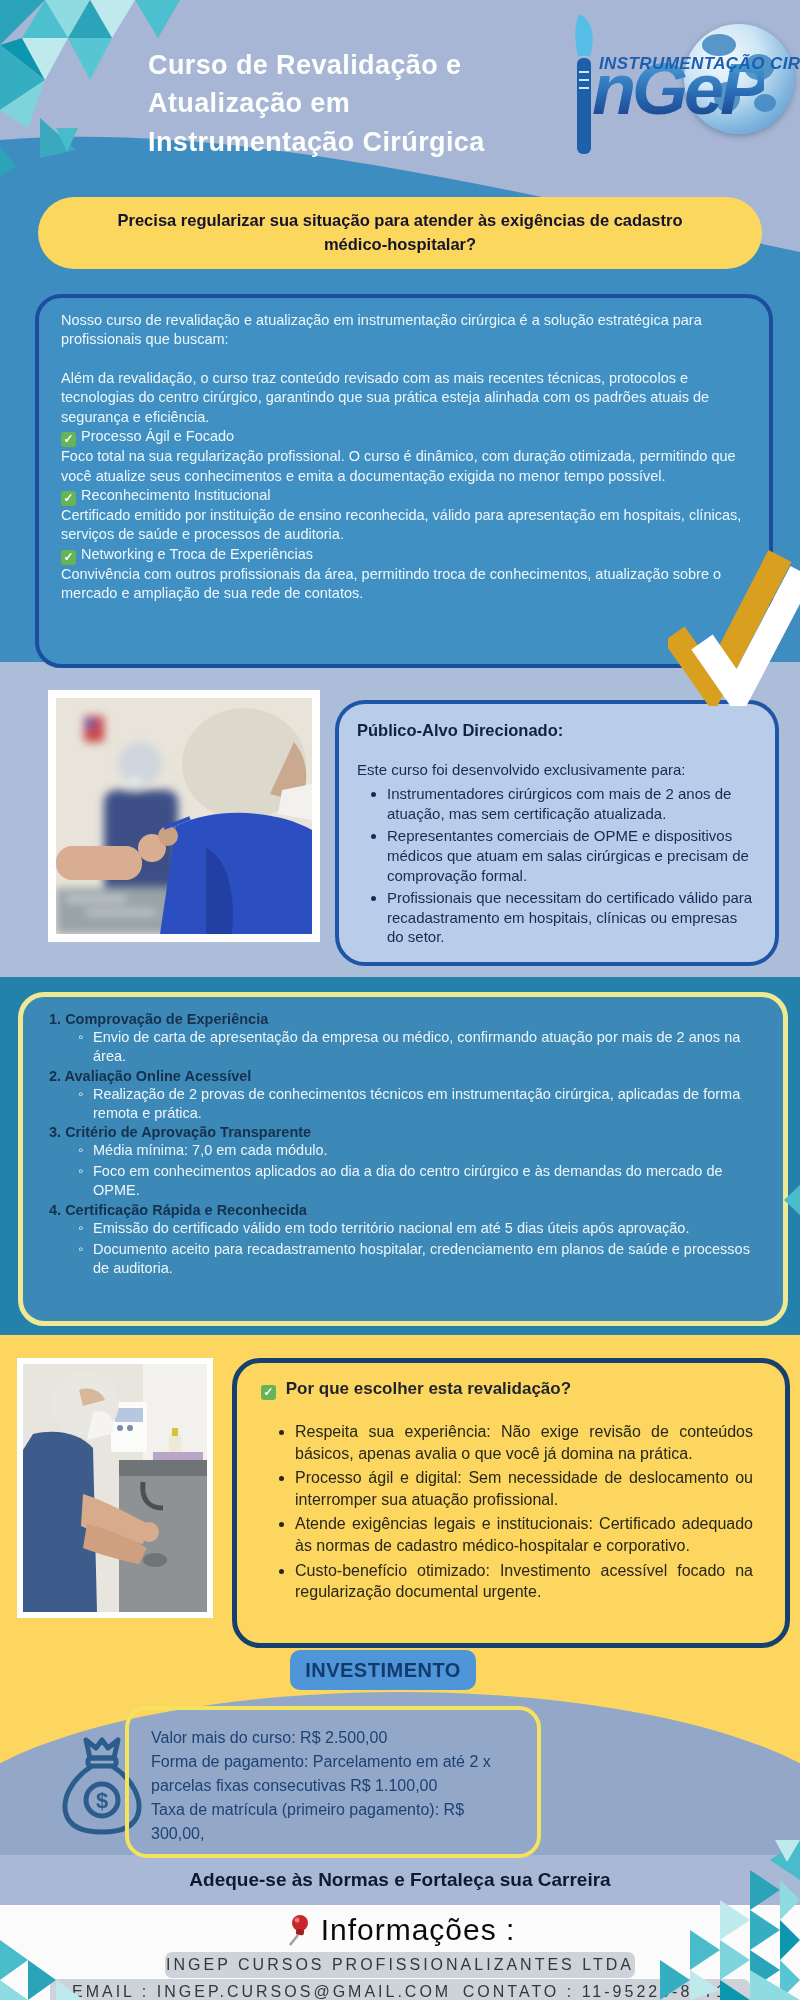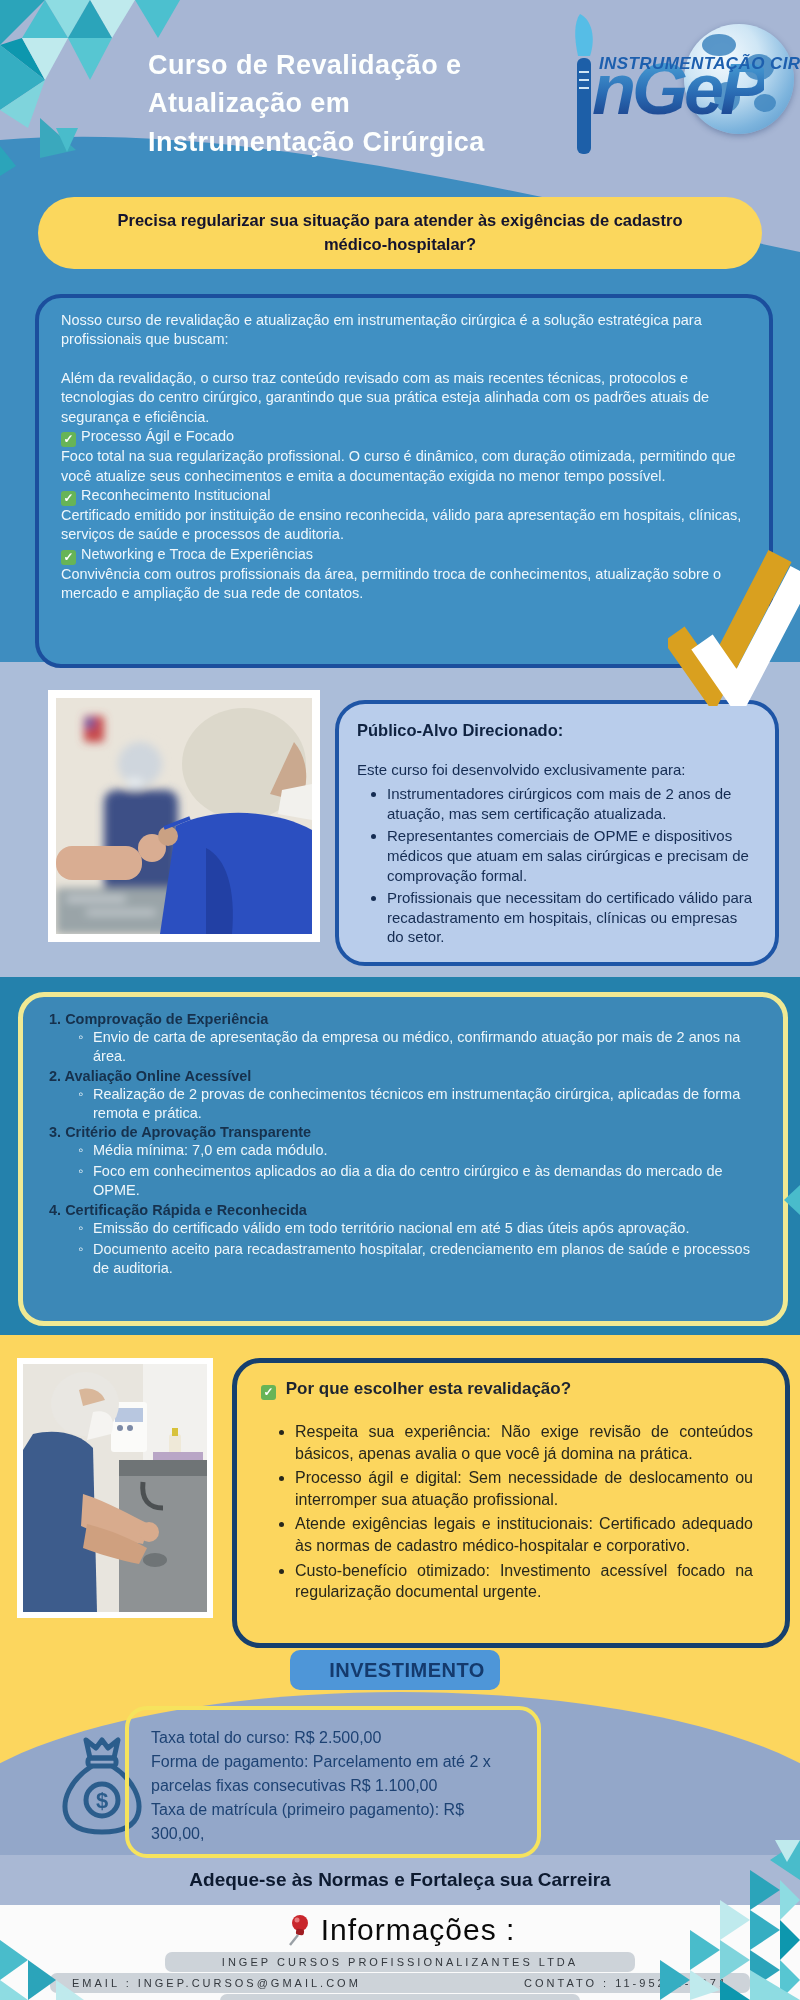--- a/index.html
+++ b/index.html
@@ -79,33 +79,33 @@
   .why-box{left:232px;top:1358px;width:500px;height:250px;border-radius:28px;
       border:5px solid #16406e;background:#fcd65e;padding:15px 24px;z-index:4;
       color:#27271c;font-size:16px;line-height:1.35;}
   .why-box h3{margin:0 0 20px 0;font-size:17px;color:#1d2430;}
   .why-box ul{margin:8px;padding-left:26px;text-align:justify;}
   .why-box li{margin-bottom:3px;}
 
   
   .invest-pill{left:290px;top:1650px;width:186px;height:40px;border-radius:10px;background:#4e96d8;
       display:flex;align-items:center;justify-content:center;font-size:20px;font-weight:bold;
-      color:#143a6d;letter-spacing:.5px;z-index:5;padding-left:24px;}
+      color:#143a6d;letter-spacing:.5px;z-index:5;}
   .dome{left:-70px;top:1692px;width:940px;height:163px;background:#93a7c9;
       border-radius:470px 470px 0 0 / 150px 150px 0 0;z-index:3;}
   .money-box{left:125px;top:1706px;width:364px;height:112px;border-radius:22px;
       border:4px solid #f6e35d;padding:16px 22px;color:#1d4273;font-size:16px;
       line-height:1.5;z-index:5;}
   .money-icon{left:56px;top:1732px;z-index:5;}
 
   
   .foot-head{display:flex;align-items:center;justify-content:center;gap:10px;
       padding-top:8px;font-size:30px;color:#0a0a0a;letter-spacing:1px;}
   .bars{margin-top:5px;}
-  .bar{background:#cdd3d9;border-radius:7px;color:#33383e;font-size:11px;
+  .bar{background:#cdd3d9;border-radius:7px;color:#33383e;font-size:16px;
       letter-spacing:3px;text-align:center;padding:4px 0;margin:1px auto;}
   .bar-company{width:470px;}
   .bar-contact{width:700px;display:flex;justify-content:space-between;padding:4px 22px;
       box-sizing:border-box;text-align:left;}
   .bar-site{width:360px;}
 
   .mosaic-tl{top:0;left:0;z-index:2;}
   .mosaic-br{right:0;bottom:0;z-index:6;}
   .mosaic-bl{left:0;bottom:0;z-index:6;}
   .deco-right{right:0;top:1185px;z-index:4;}
@@ -307,21 +307,21 @@
     <g fill="none" stroke="#2b5d8c" stroke-width="5" stroke-linejoin="round">
       <path d="M30,8 L40,16 L46,8 L52,16 L62,8 L58,26 L34,26 Z"></path>
       <rect x="32" y="26" width="28" height="8" rx="3"></rect>
       <path d="M36,34 C14,48 6,68 10,82 C14,96 30,100 46,100 C62,100 78,96 82,82 C86,68 78,48 56,34"></path>
       <circle cx="46" cy="68" r="16"></circle>
     </g>
     <text x="46" y="76" text-anchor="middle" font-size="22" font-weight="bold" fill="#2b5d8c" font-family="Liberation Sans, sans-serif">$</text>
   </svg>
 
   <div class="abs money-box">
-    <div>Taxa total do curso: R$ 2.500,00</div>
+    <div>Valor mais do curso: R$ 2.500,00</div>
     <div>Forma de pagamento: Parcelamento em até 2 x parcelas fixas consecutivas R$ 1.100,00</div>
     <div>Taxa de matrícula (primeiro pagamento): R$ 300,00,</div>
   </div>
 
   <div class="abs sec-strip">Adeque-se às Normas e Fortaleça sua Carreira</div>
 
   <div class="abs sec-footer">
     <div class="foot-head">
       <svg width="26" height="32" viewBox="0 0 26 32">
         <circle cx="15" cy="9" r="8" fill="#c9262c"></circle>

